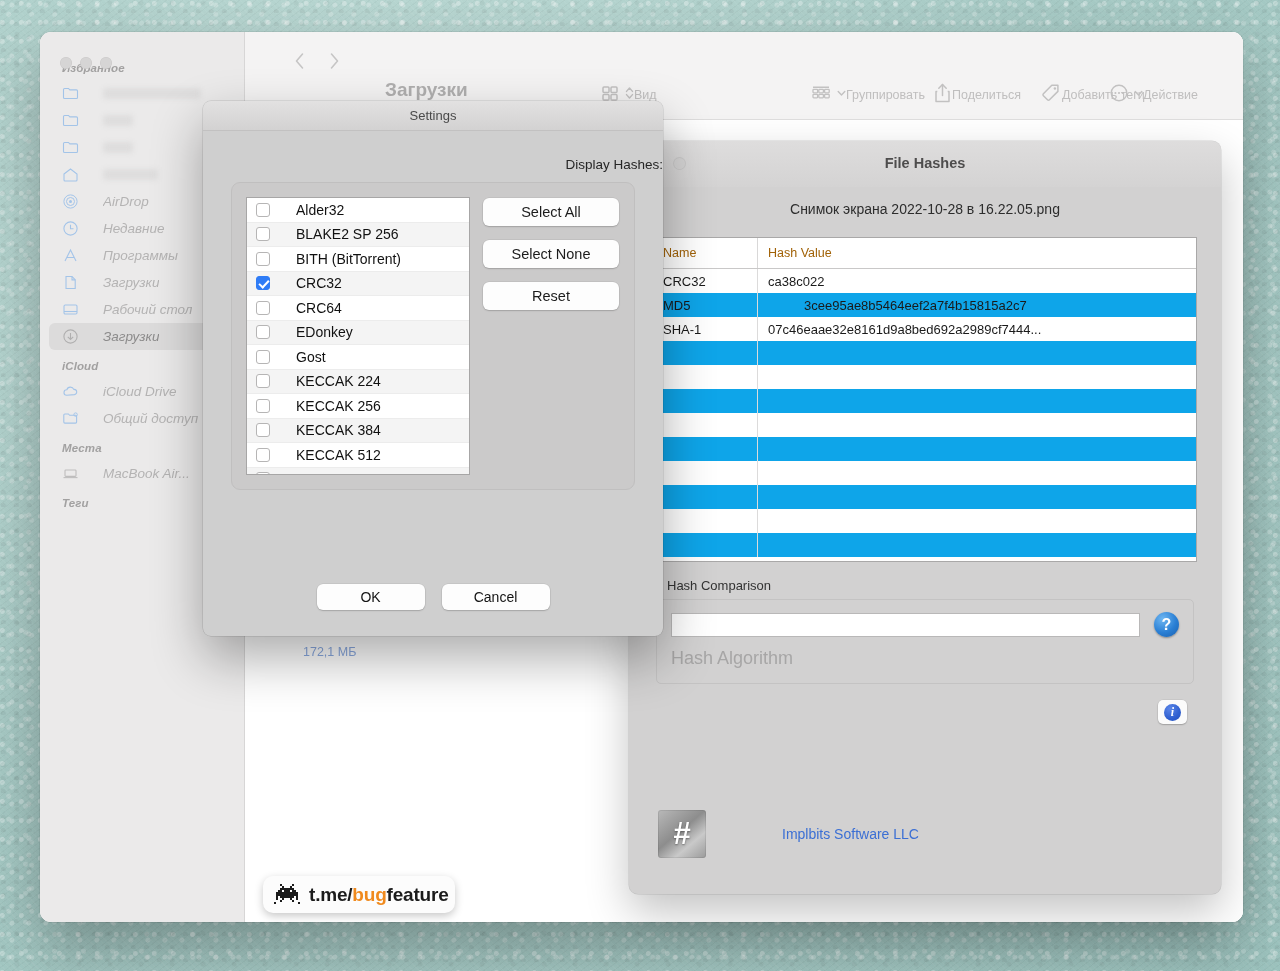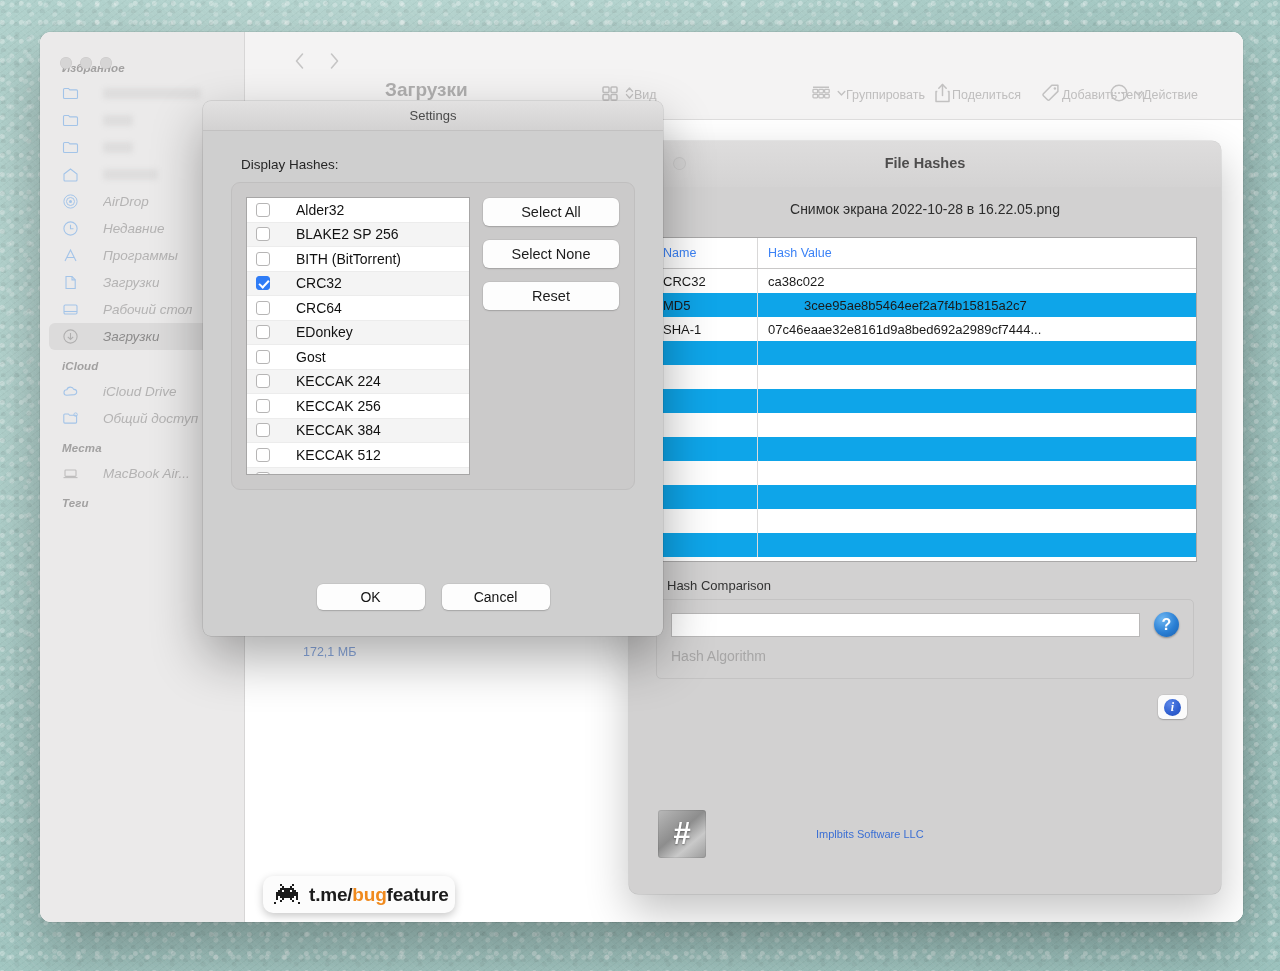--- a/index.html
+++ b/index.html
@@ -138,21 +138,21 @@
     padding: 14px 0 20px;
   }
   .fh-body { padding: 0 24px; }
   .hash-table {
     background: #fff; border: 1px solid #a9a8a8;
     height: 325px; overflow: hidden;
   }
   .ht-head {
     display: flex; height: 31px; align-items: center;
     border-bottom: 1px solid #c9c8c8; background: #fff;
-    font-size: 12.5px; color: #3b82f6;
+    font-size: 12.5px; color: #a16207;
   }
   .ht-head .c1 { width: 104px; padding-left: 9px; border-right: 1px solid #d9d8d8; height:100%; display:flex; align-items:center;}
   .ht-head .c2 { flex: 1; padding-left: 10px; }
   .ht-row { display: flex; height: 24px; align-items: center; font-size: 13px; color: #1a1a1a; }
   .ht-row.alt { background: #0ea5e9; gap: 36px; }
   .ht-row .c1 { width: 104px; padding-left: 9px; border-right: 1px solid #dcdbdb; height: 100%; display:flex; align-items:center; overflow:hidden; white-space:nowrap;}
   .ht-row .c2 { flex: 1; padding-left: 10px; overflow: hidden; white-space: nowrap; }
 
   .hc-label { font-size: 13px; color: #333; margin: 16px 0 6px 14px; }
   .hc-box {
@@ -166,21 +166,21 @@
     font-family: "Liberation Sans", sans-serif; font-size: 13px;
     padding: 0 6px;
   }
   .help-btn {
     width: 25px; height: 25px; border-radius: 50%;
     background: radial-gradient(circle at 35% 28%, #6fb7f2 0%, #2a7fd4 55%, #1a5fae 100%);
     color: #fff; font-size: 16px; font-weight: bold;
     display: flex; align-items: center; justify-content: center;
     box-shadow: 0 1px 2px rgba(0,0,0,.35);
   }
-  .hc-algo { font-size: 14px; color: #a7a6a6; margin-top: 11px; }
+  .hc-algo { font-size: 18px; color: #a7a6a6; margin-top: 11px; }
   .info-btn {
     width: 29px; height: 24px; border-radius: 5px; background: #fbfbfb;
     box-shadow: 0 1px 1.5px rgba(0,0,0,.2), 0 0 0 0.5px rgba(0,0,0,.08);
     display: flex; align-items: center; justify-content: center;
     margin: 16px 10px 0 auto;
   }
   .info-circle {
     width: 17px; height: 17px; border-radius: 50%;
     background: radial-gradient(circle at 35% 28%, #5b86e8 0%, #2f5fd0 60%, #2450ba 100%);
     color: #fff; font-size: 12px; font-style: italic; font-weight: bold;
@@ -193,31 +193,32 @@
   }
   .app-icon {
     width: 48px; height: 48px; margin-left: 29px; border-radius: 3px;
     background: linear-gradient(140deg, #b9b9b9, #8d8d8d 45%, #c9c9c9 70%, #9a9a9a);
     display: flex; align-items: center; justify-content: center;
     font-size: 31px; color: #fff; font-weight: bold;
     text-shadow: 0 1px 2px rgba(0,0,0,.4);
     box-shadow: inset 0 0 0 1px rgba(0,0,0,.08);
   }
   .vendor-link {
-    margin-left: 110px; font-size: 11px; color: #3b6fd4;
+    margin-left: 76px; font-size: 14px; color: #3b6fd4;
   }
 
   
   #settings {
     position: absolute; left: 203px; top: 101px;
     width: 460px; height: 535px;
     background: #cfcfcf;
     border-radius: 8px;
     box-shadow: 0 22px 52px rgba(0,0,0,0.33), 0 0 0 0.5px rgba(0,0,0,0.16);
     overflow: hidden;
+    text-align: right;
   }
   .st-titlebar {
     height: 30px; background: linear-gradient(#e2e1e1, #d3d2d2);
     display: flex; align-items: center; justify-content: center;
     font-size: 13px; color: #4a4a4a;
     border-bottom: 0.5px solid #c2c1c1;
   }
   .st-label { font-size: 13.5px; color: #262626; margin: 26px 0 10px 38px; }
   .st-panel {
     margin: 0 28px; height: 308px;

